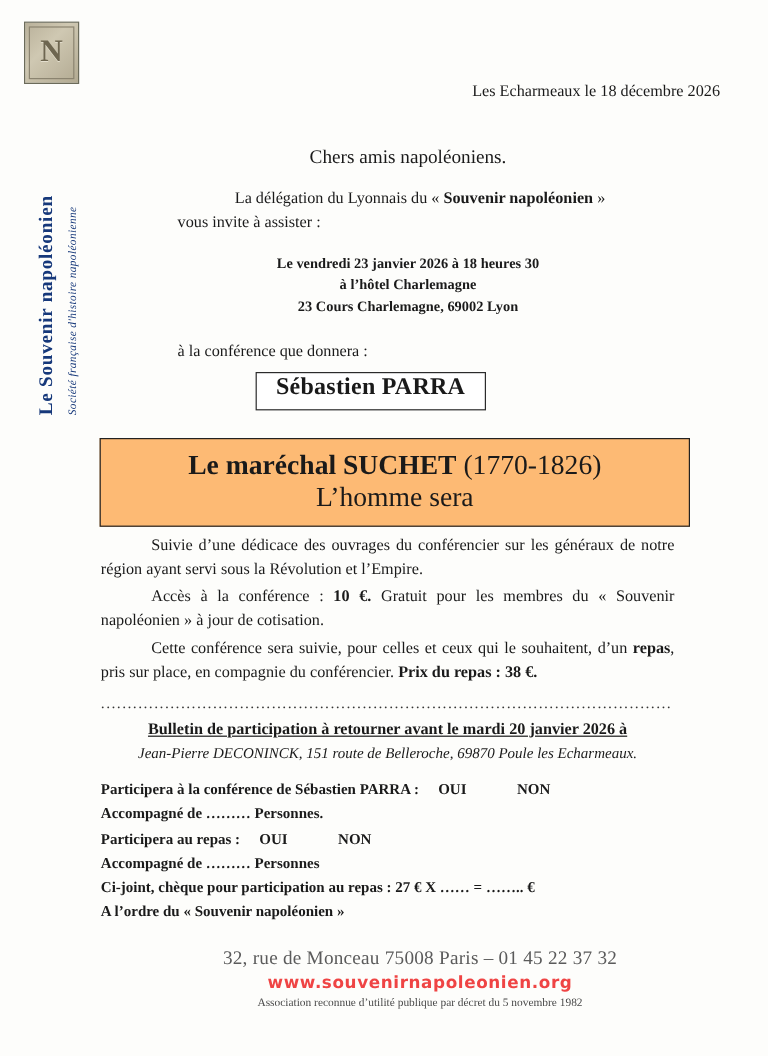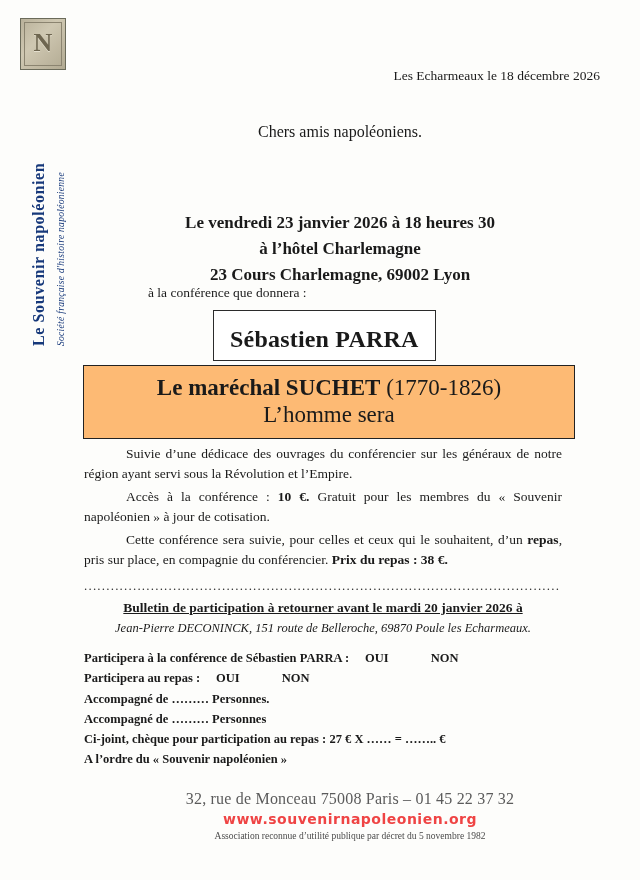--- a/index.html
+++ b/index.html
@@ -122,38 +122,38 @@
   .invite .l2 { display: block; text-align: left; padding-left: 58px; }
   .bold { font-weight: bold; }
 
   .when {
     position: absolute;
     top: 210px;
     left: 0;
     width: 520px;
     text-align: center;
     font-weight: bold;
-    font-size: 17px;
+    font-size: 12px;
     line-height: 1.52;
   }
   .conf-intro {
     position: absolute;
     top: 285px;
     left: 68px;
     font-size: 13.5px;
   }
 
   .speaker {
     position: absolute;
     top: 310px;
     left: 133px;
-    padding: 15px 16px 7px 16px;
+    padding: 0 16px 7px 16px;
     border: 1.2px solid #2b2b2b;
     font-weight: bold;
-    font-size: 24px;
+    font-size: 20px;
     letter-spacing: 0.2px;
     background: #fff;
   }
 
   .title-box {
     position: absolute;
     top: 365px;
     left: 3px;
     width: 478px;
     border: 1.6px solid #222;
@@ -267,20 +267,24 @@
       <div class="vert-sub">Société française d'histoire napoléonienne</div>
     </div>
   </div>
 
   <div class="content">
 
     <div class="date-line">Les Echarmeaux le 18 décembre 2026</div>
 
     <div class="greeting">Chers amis napoléoniens.</div>
 
+    <div class="invite">
+      <span class="l1"><span>La délégation du Lyonnais du « </span><span class="bold">Souvenir napoléonien</span><span> »</span></span>
+      <span class="l2">vous invite à assister :</span>
+    </div>
 
     <div class="when">
       <div>Le vendredi 23 janvier 2026 à 18 heures 30</div>
       <div>à l’hôtel Charlemagne</div>
       <div>23 Cours Charlemagne, 69002 Lyon</div>
     </div>
 
     <div class="conf-intro">à la conférence que donnera :</div>
 
     <div class="speaker">Sébastien PARRA</div>
@@ -296,22 +300,22 @@
 
     <div class="para p3"><span>Cette conférence sera suivie, pour celles et ceux qui le souhaitent, d’un </span><span class="bold">repas</span><span>, pris sur place, en compagnie du conférencier. </span><span class="bold">Prix du repas : 38 €.</span></div>
 
     <div class="dots-sep">...........................................................................................................</div>
 
     <div class="bulletin-title">Bulletin de participation à retourner avant le mardi 20 janvier 2026  à</div>
     <div class="bulletin-addr">Jean-Pierre DECONINCK, 151 route de Belleroche, 69870 Poule les Echarmeaux.</div>
 
     <div class="form">
       <div class="row b"><span>Participera à la conférence de Sébastien PARRA :</span><span class="gap-s"></span><span>OUI</span><span class="gap-l"></span><span>NON</span></div>
+      <div class="row b">Accompagné de ……… Personnes.</div>
       <div class="row b"><span>Participera au repas :</span><span class="gap-s"></span><span>OUI</span><span class="gap-l"></span><span>NON</span></div>
-      <div class="row b">Accompagné de ……… Personnes.</div>
       <div class="row b">Accompagné de ……… Personnes</div>
       <div class="row b">Ci-joint, chèque pour participation au repas : 27 €  X …… = …….. €</div>
       <div class="row b">A l’ordre du « Souvenir napoléonien »</div>
     </div>
 
     <div class="footer">
       <div class="addr">32, rue de Monceau 75008 Paris – 01 45 22 37 32</div>
       <div class="site">www.souvenirnapoleonien.org</div>
       <div class="legal">Association reconnue d’utilité publique par décret du 5 novembre 1982</div>
     </div>

